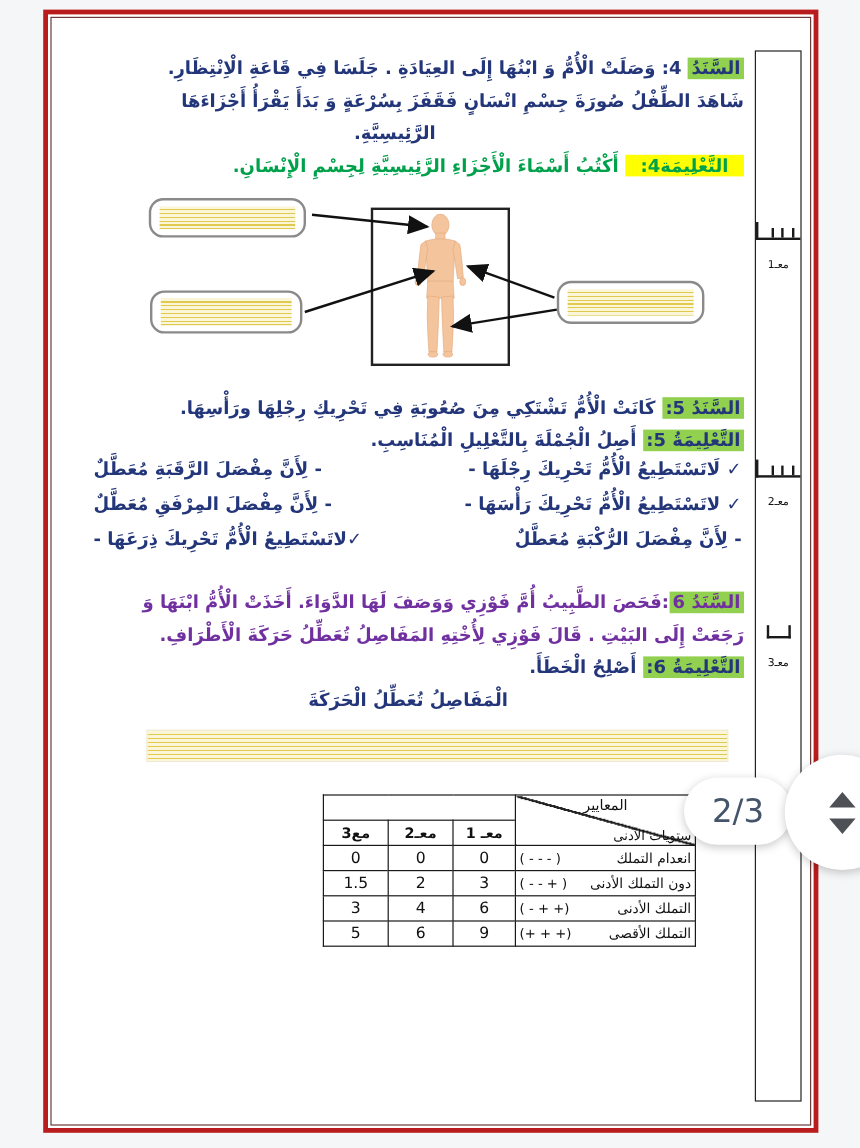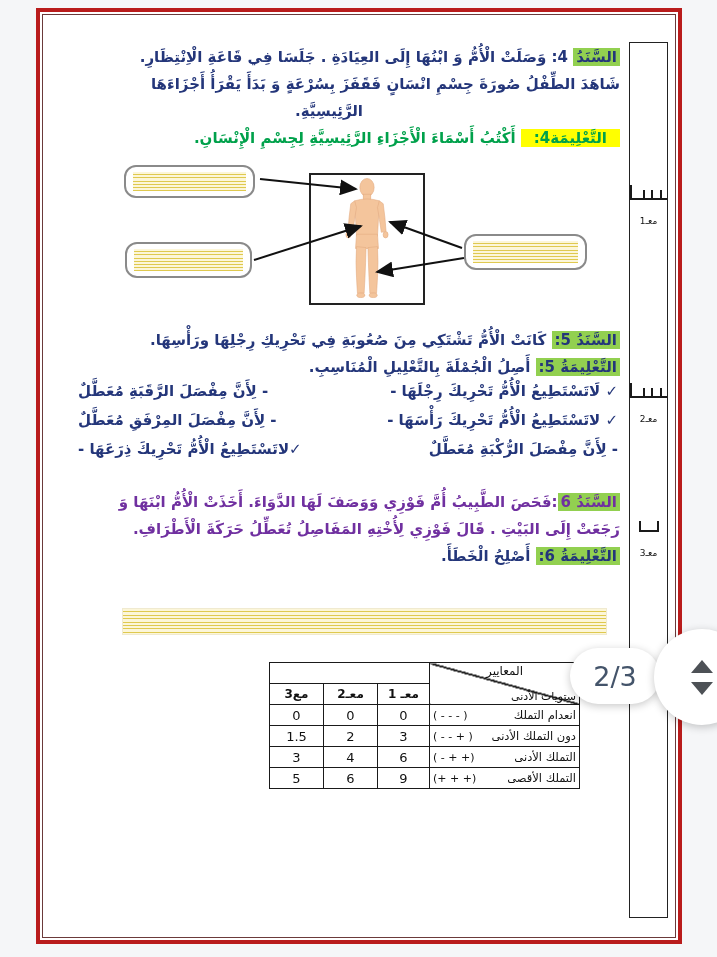--- a/index.html
+++ b/index.html
@@ -156,20 +156,21 @@
       <div class="match-row">
         <span>- لِأَنَّ مِفْصَلَ الرُّكْبَةِ مُعَطَّلٌ</span>
         <span>✓لاتَسْتَطِيعُ الْأُمُّ تَحْرِيكَ ذِرَعَهَا -</span>
       </div>
     </div>
 
     <div class="sec rtl purple" style="top:477px;">
       <div><span class="hl-g">السَّنَدُ 6</span><span>:</span><span>فَحَصَ الطَّبِيبُ أُمَّ فَوْزِي وَوَصَفَ لَهَا الدَّوَاءَ. أَخَذَتْ الْأُمُّ ابْنَهَا وَ</span></div>
       <div>رَجَعَتْ إِلَى البَيْتِ . قَالَ فَوْزِي لِأُخْتِهِ المَفَاصِلُ تُعَطِّلُ حَرَكَةَ الْأَطْرَافِ.</div>
       <div class="navy"><span class="hl-g">التَّعْلِيمَةُ 6:</span><span> أَصْلِحُ الْخَطَأَ.</span></div>
+      <div class="navy" style="text-align:center;">الْمَفَاصِلُ تُعَطِّلُ الْحَرَكَةَ</div>
     </div>
 
     <div class="write-band"></div>
 
     <div class="rubric">
       <table>
         <tbody>
             <tr>
           <td class="diag col-lbl" rowspan="2">
             <span class="top-t">المعايير</span>

